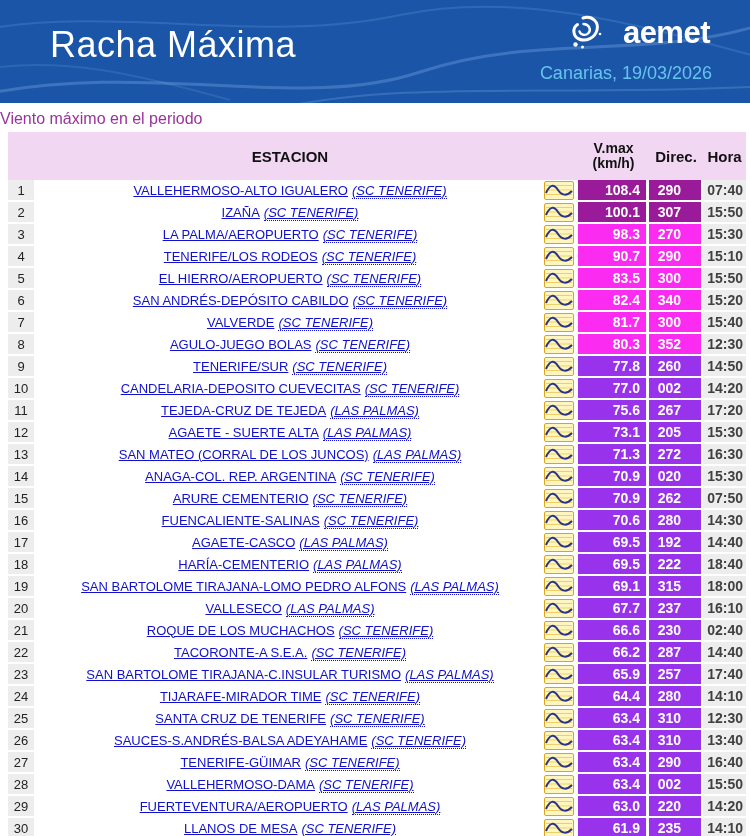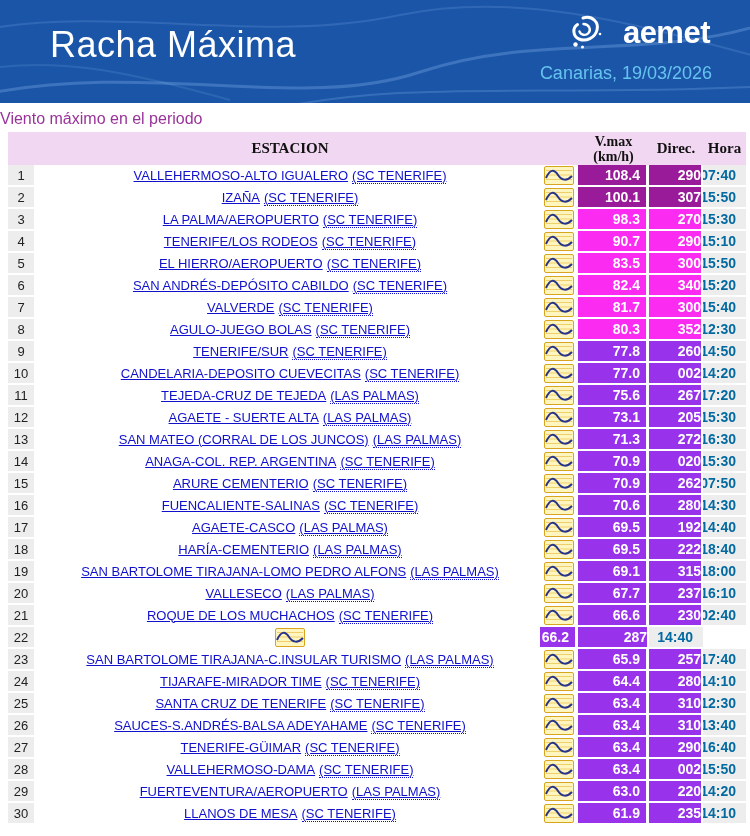--- a/index.html
+++ b/index.html
@@ -33,46 +33,46 @@
     font-size:18px;font-weight:400;
   }
   
   .caption{
     margin:6px 0 3px 0;color:var(--caption-text);
     font-size:16px;line-height:20px;
   }
   
   .tbl{margin-left:8px;width:738px;}
   .hrow,.row{display:grid;grid-template-columns:32px 500px 38px 71px 54px 43px;}
-  .hrow{background:var(--header-bg);height:33px;font-family:Liberation Serif, serif;}
+  .hrow{background:var(--header-bg);height:48px;}
   .hcell{display:flex;align-items:center;justify-content:center;font-weight:700;color:#111;font-size:15px;}
   .hcell.vmax{flex-direction:column;line-height:15px;font-size:14px;}
   .row{height:22px;}
   .cell{
     height:22px;border-bottom:2px solid #fff;display:flex;align-items:center;
     font-size:14px;overflow:hidden;white-space:nowrap;
   }
   .cell.num{
     background:var(--muted-cell);border-right:6px solid #fff;
     justify-content:center;color:#222;font-size:13px;
   }
   .cell.station{background:#fff;justify-content:center;}
   .station-link{color:var(--link);text-decoration:underline;font-size:13px;}
-  .st-prov{margin-left:4px;border-bottom:1px dotted currentColor;}
+  .st-prov{margin-left:4px;border-bottom:1px dotted currentColor;font-style:italic;}
   .cell.icon-cell{background:#fff;justify-content:center;}
   .icon-link{display:flex;align-items:center;}
   .cell.val{border-right:3px solid #fff;justify-content:flex-end;padding-right:6px;
     color:#fff;font-weight:700;}
-  .cell.dir{border-right:2px solid #fff;justify-content:flex-end;padding-right:0;
+  .cell.dir{border-right:2px solid #fff;justify-content:flex-end;padding-right:20px;
     color:#fff;font-weight:700;}
   .band-high{background:var(--band-high);}
   .band-mid{background:var(--band-mid);}
   .band-low{background:var(--band-low);}
-  .cell.hora{background:var(--muted-cell);justify-content:flex-end;padding-right:10px;
-    color:#0369a1;font-weight:700;}
+  .cell.hora{background:var(--muted-cell);justify-content:flex-end;padding-right:3px;
+    color:#404040;font-weight:700;}
 </style>
 </head>
 <body>
 
 <div class="banner">
   <svg class="waves" width="750" height="103" viewBox="0 0 750 103">
     <path d="M-20 95 C150 60 300 112 420 72 C540 32 650 62 770 22" stroke="rgba(130,175,230,0.35)" stroke-width="3" fill="none"></path>
     <path d="M-20 30 C120 5 260 45 400 15 C520 -10 640 25 770 60" stroke="rgba(130,175,230,0.22)" stroke-width="2" fill="none"></path>
     <path d="M260 112 C400 78 540 98 770 86" stroke="rgba(130,175,230,0.28)" stroke-width="2" fill="none"></path>
     <path d="M-20 70 C60 55 140 75 230 100" stroke="rgba(130,175,230,0.18)" stroke-width="2" fill="none"></path>
@@ -563,20 +563,25 @@
           <path d="M2 12 C6 3 10 3 14 9 C18 15 23 15 28 10" fill="none" stroke="#27348B" stroke-width="2"></path>
         </svg>
       </a>
     </div>
     <div class="cell val band band-low">66.6</div>
     <div class="cell dir band band-low">230</div>
     <div class="cell hora">02:40</div>
   </div>
       <div class="row">
     <div class="cell num">22</div>
+    <div class="cell station">
+      <a class="station-link" href="#">
+        <span>TACORONTE-A S.E.A.</span><span class="st-prov">(SC TENERIFE)</span>
+      </a>
+    </div>
     <div class="cell icon-cell">
       <a class="icon-link" href="#">
         <svg width="30" height="19" viewBox="0 0 30 19">
           <rect x="0.5" y="0.5" width="29" height="18" rx="1.5" fill="#FFF6BF" stroke="#D9A520"></rect>
           <line x1="2" y1="4.5" x2="28" y2="4.5" stroke="#EFCF6A"></line>
           <line x1="2" y1="9" x2="28" y2="9" stroke="#EFCF6A"></line>
           <line x1="2" y1="13.5" x2="28" y2="13.5" stroke="#EFCF6A"></line>
           <path d="M2 12 C6 3 10 3 14 9 C18 15 23 15 28 10" fill="none" stroke="#27348B" stroke-width="2"></path>
         </svg>
       </a>

